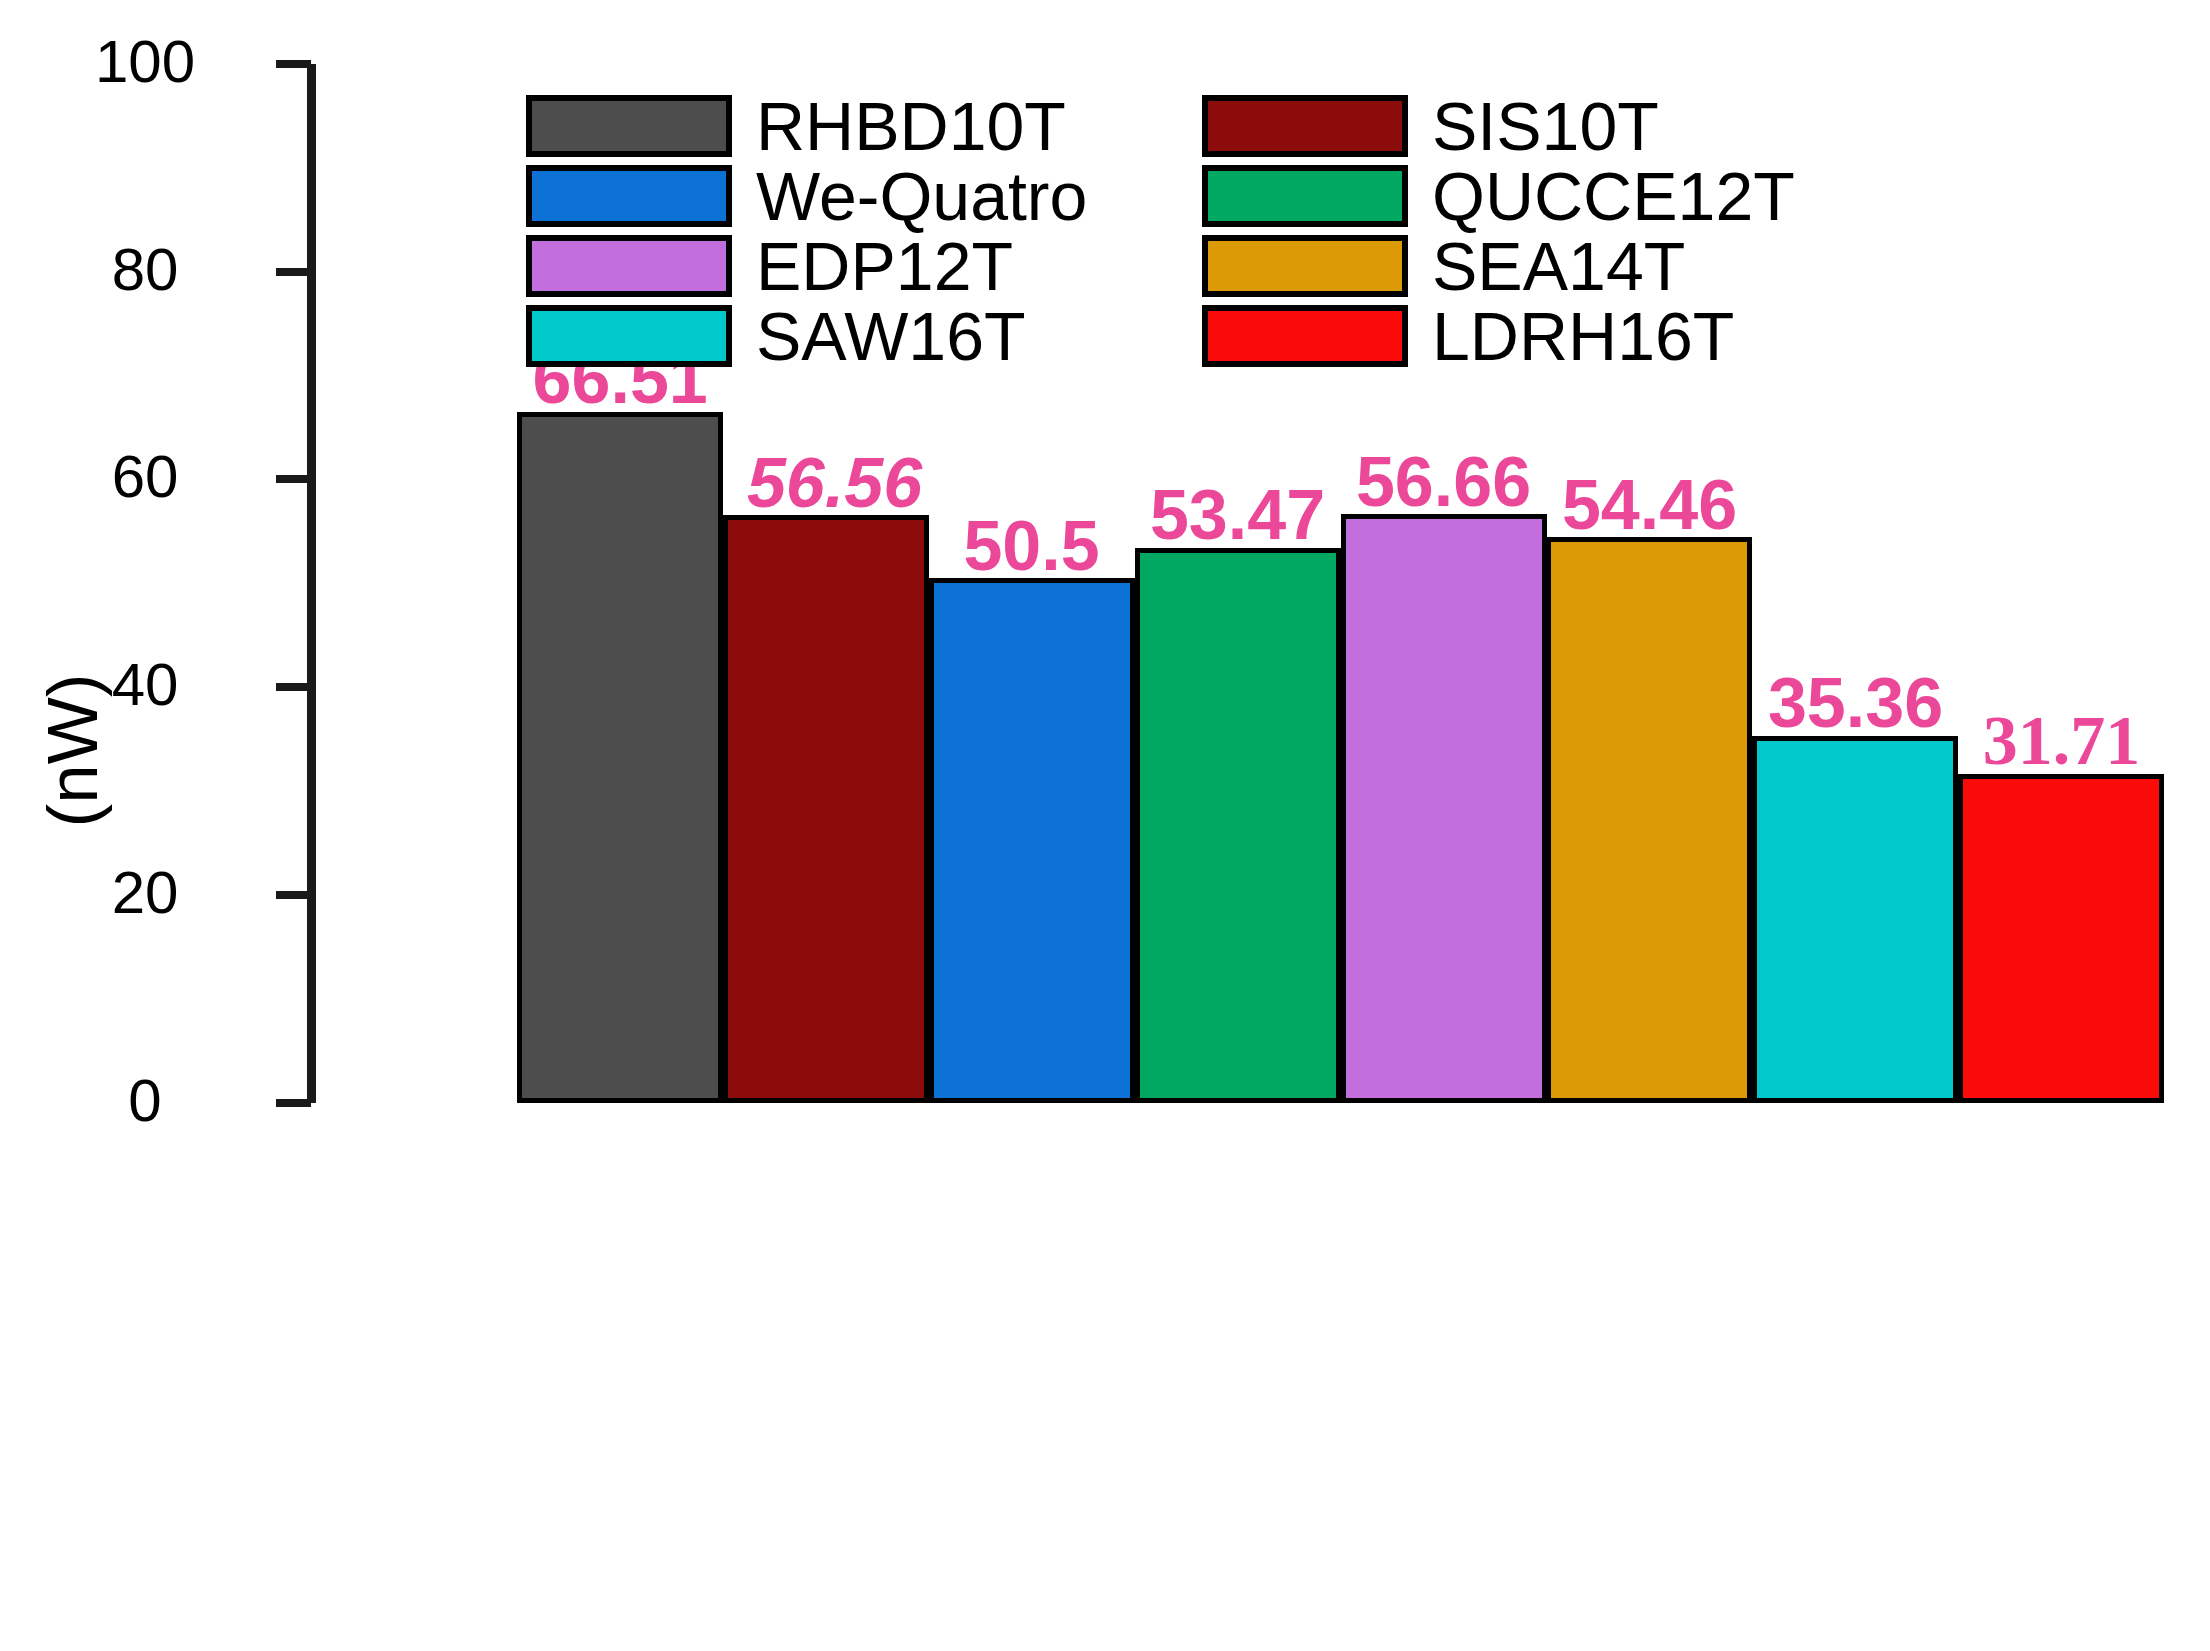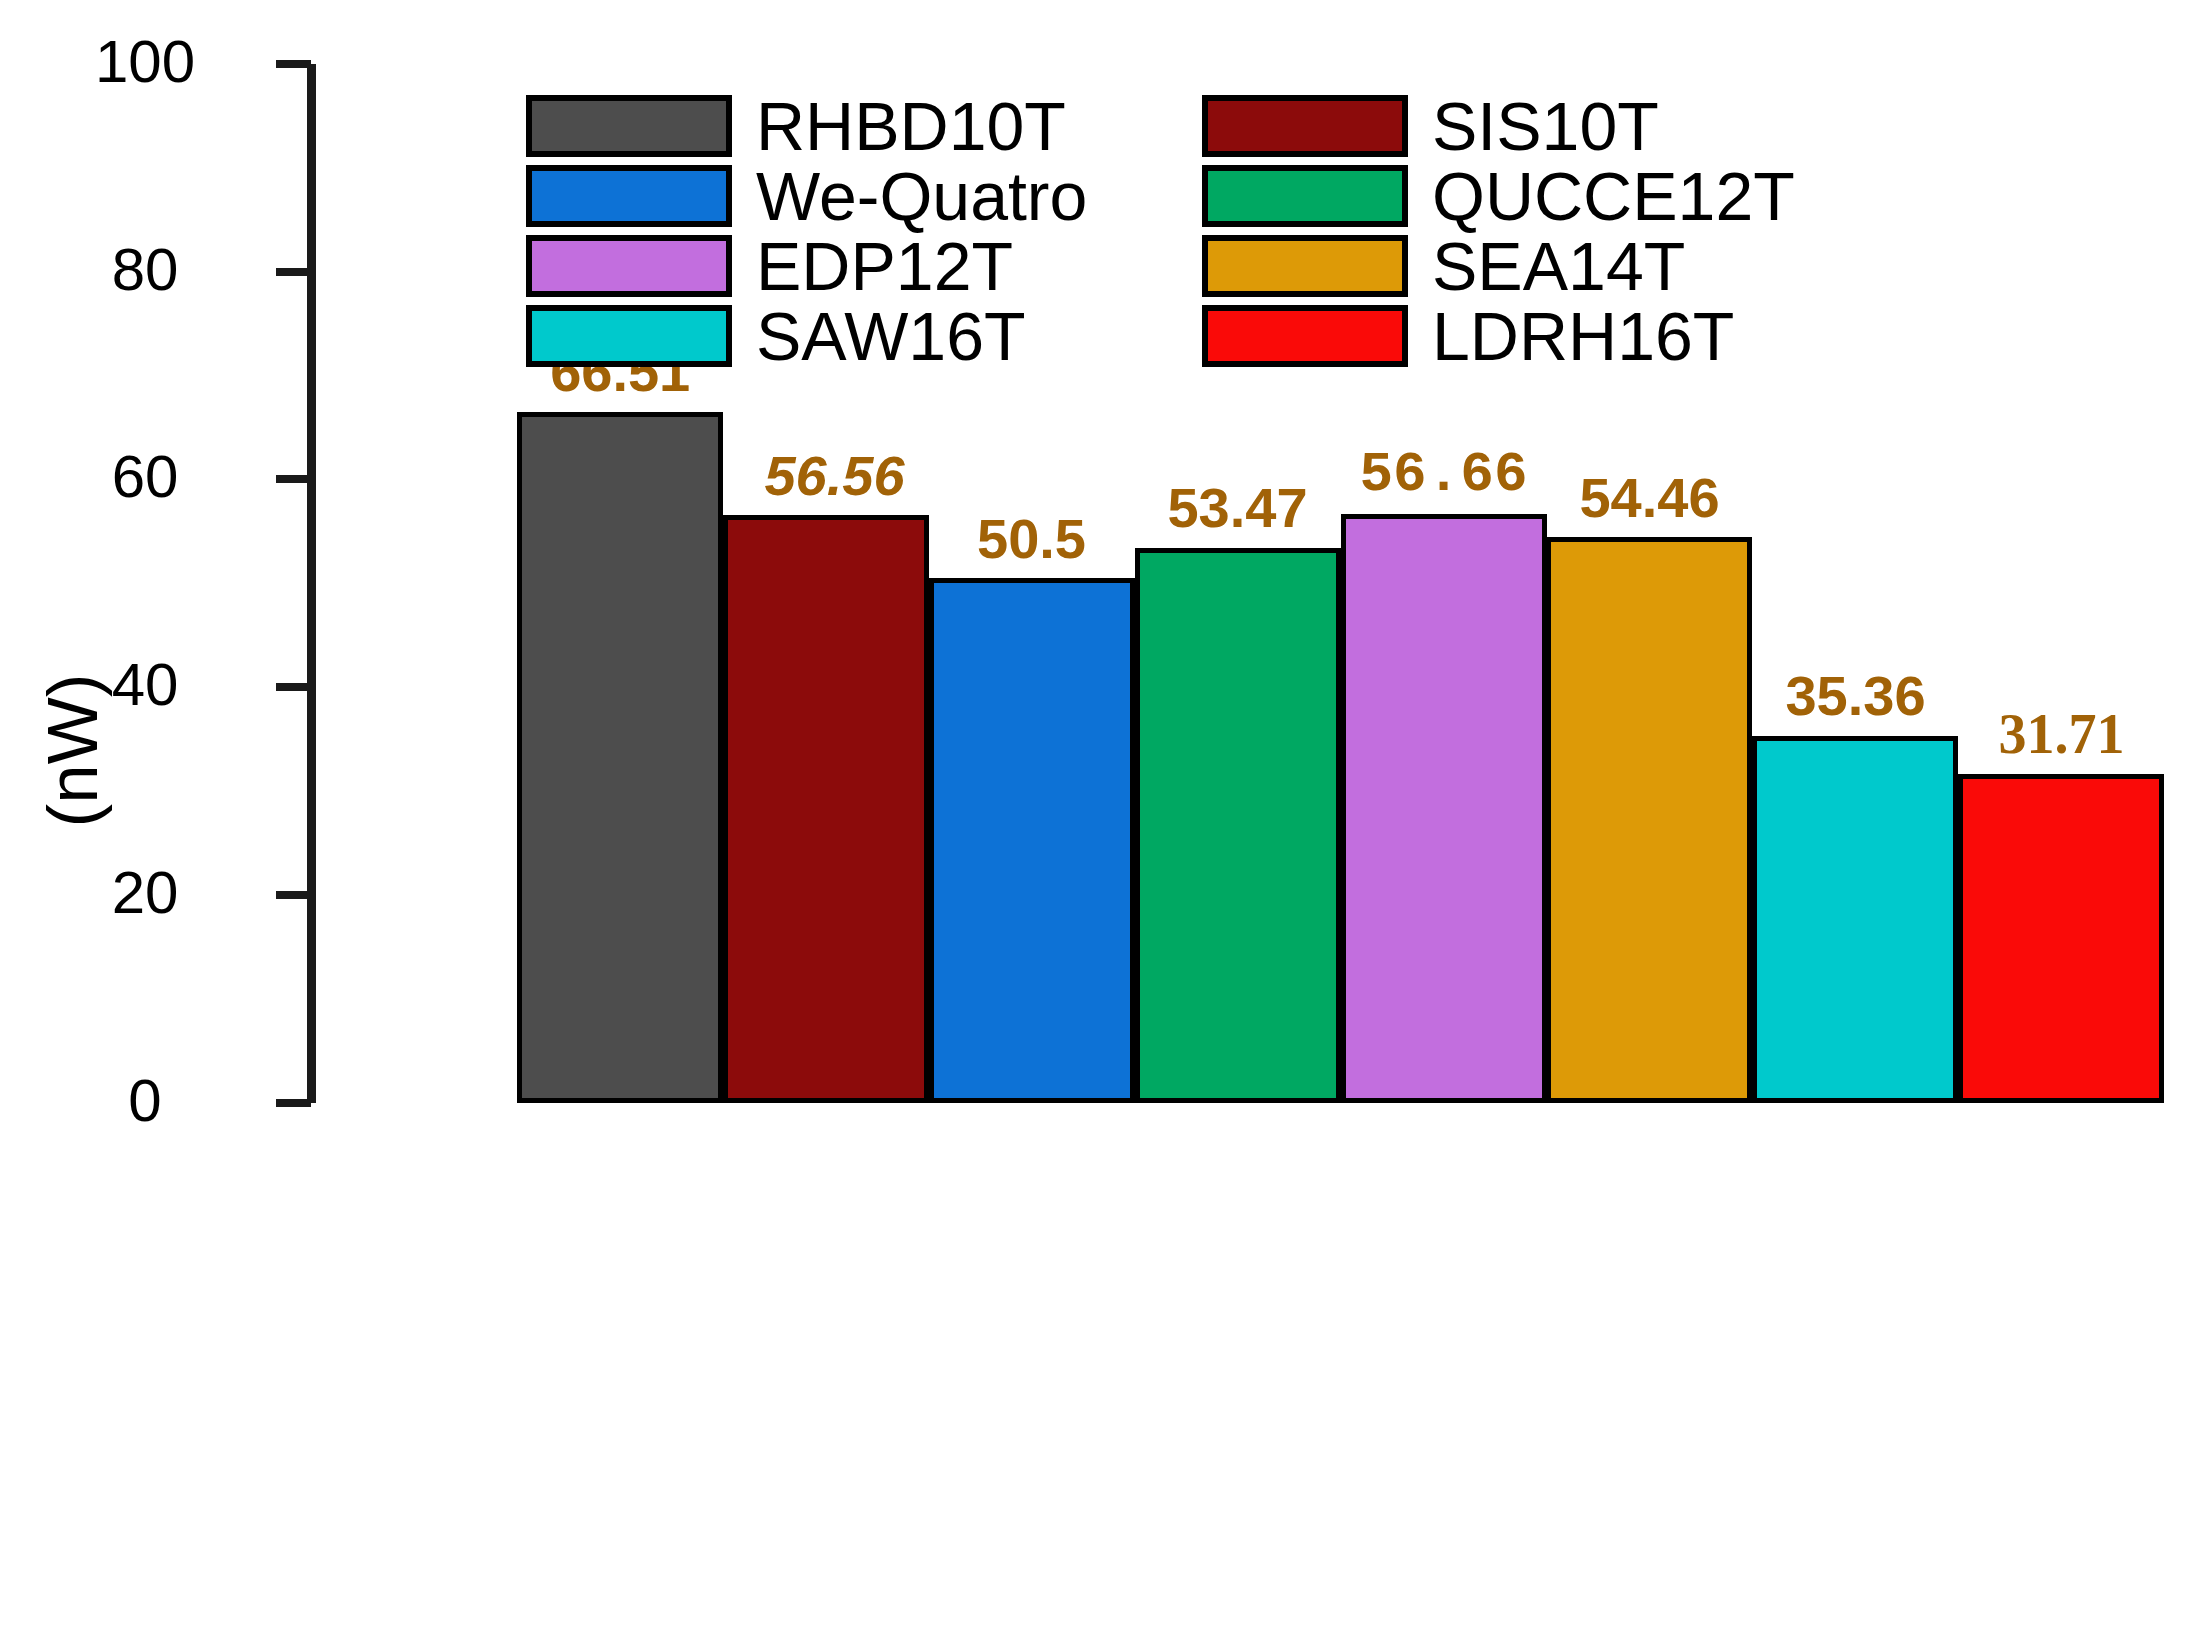--- a/index.html
+++ b/index.html
@@ -69,23 +69,23 @@
     height: 1039px;
   }
   .bar {
     position: absolute;
     bottom: 0;
     border: 5.8px solid #000000;
     box-sizing: border-box;
   }
   .bar-value {
     position: absolute;
-    font-size: 56px;
+    font-size: 70px;
     font-weight: bold;
-    color: #a16207;
+    color: #ec4899;
     white-space: nowrap;
     text-align: center;
     line-height: 1;
   }
 
   
   #legend {
     position: absolute;
     left: 526px;
     top: 92px;
@@ -142,21 +142,21 @@
   <div id="plot-area">
       <div class="bar" style="left: 0px; width: 206px; height: 691px; background: rgb(77, 77, 77);"></div>
       <div class="bar-value" style="left: -19.3px; width: 245px; top: 280px;">66.51</div>
       <div class="bar" style="left: 206px; width: 206px; height: 588px; background: rgb(140, 11, 11);"></div>
       <div class="bar-value" style="left: 195px; width: 245px; top: 384px; font-style: italic;">56.56</div>
       <div class="bar" style="left: 412px; width: 206px; height: 525px; background: rgb(13, 114, 214);"></div>
       <div class="bar-value" style="left: 392px; width: 245px; top: 447px;">50.5</div>
       <div class="bar" style="left: 618px; width: 206px; height: 555px; background: rgb(0, 168, 98);"></div>
       <div class="bar-value" style="left: 598px; width: 245px; top: 416px;">53.47</div>
       <div class="bar" style="left: 824px; width: 206px; height: 589px; background: rgb(194, 110, 222);"></div>
-      <div class="bar-value" style="left: 804px; width: 245px; top: 383px; font-family: Liberation Mono, monospace;">56.66</div>
+      <div class="bar-value" style="left: 804px; width: 245px; top: 383px;">56.66</div>
       <div class="bar" style="left: 1029px; width: 206px; height: 566px; background: rgb(221, 154, 7);"></div>
       <div class="bar-value" style="left: 1010px; width: 245px; top: 406px;">54.46</div>
       <div class="bar" style="left: 1235px; width: 206px; height: 367px; background: rgb(0, 201, 204);"></div>
       <div class="bar-value" style="left: 1216px; width: 245px; top: 604px;">35.36</div>
       <div class="bar" style="left: 1441px; width: 206px; height: 329px; background: rgb(250, 10, 8);"></div>
       <div class="bar-value" style="left: 1422px; width: 245px; top: 642px; font-family: Liberation Serif, serif;">31.71</div>
     </div>
 
   <div id="legend">
       <div class="legend-row">

